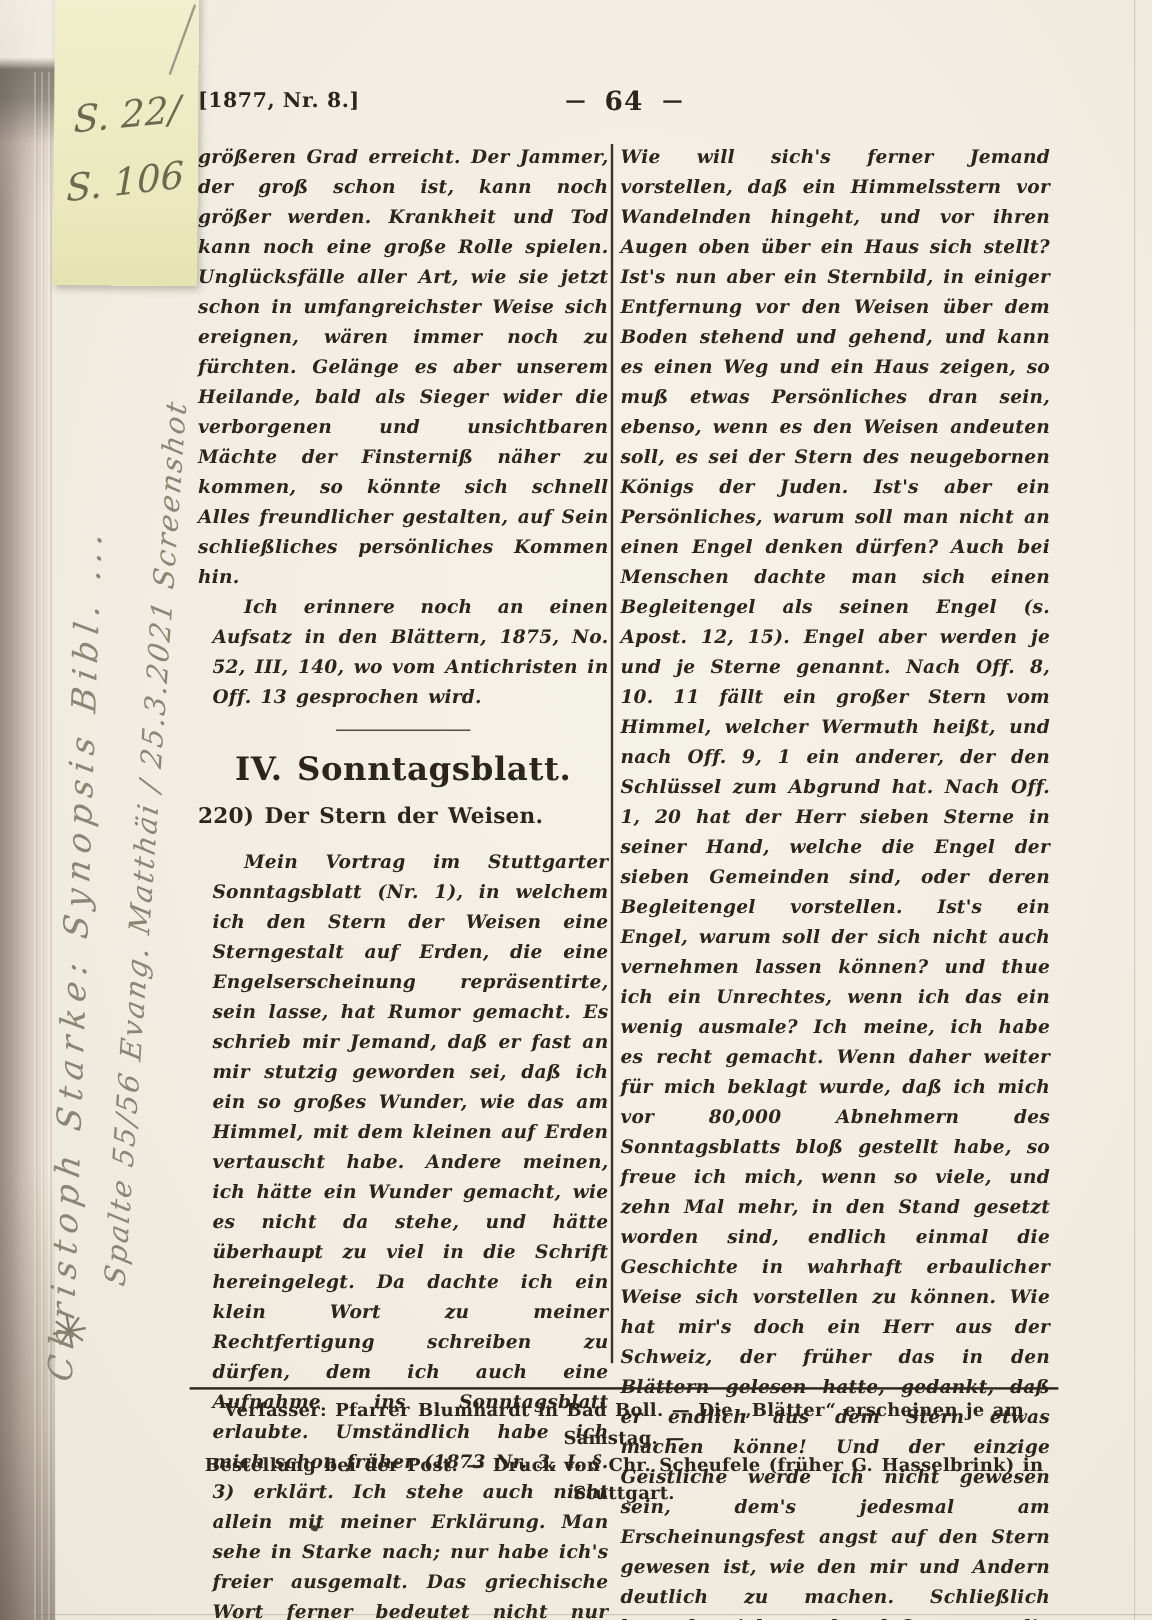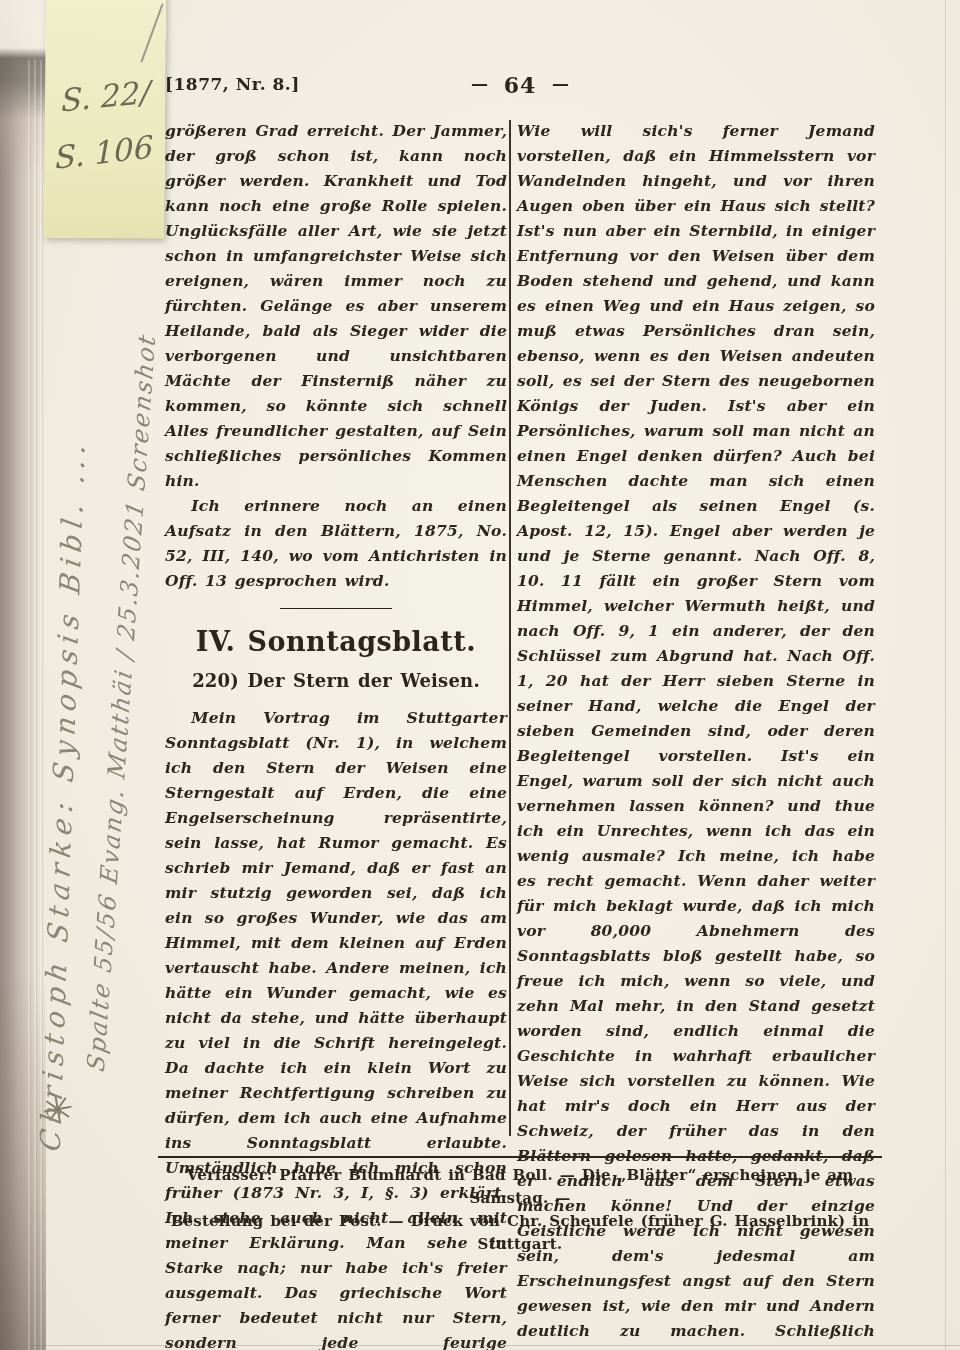--- a/index.html
+++ b/index.html
@@ -63,28 +63,28 @@
   .header-row{position:absolute;left:165px;top:72px;width:710px;height:30px;}
   .issue{position:absolute;left:0;top:2px;font-size:17px;font-weight:bold;letter-spacing:.5px;text-align:right;}
   .pagenum-group{position:absolute;left:0;right:0;top:0;text-align:center;font-weight:bold;}
   .pagenum-group .dash{font-size:17px;vertical-align:3px;padding:0 10px;}
   .pagenum-group .num{font-size:22px;letter-spacing:1px;}
 
   .col{position:absolute;top:118px;text-align:justify;
        font-size:15.5px;font-weight:bold;line-height:25px;
        letter-spacing:.2px;word-spacing:2px;}
   .col p{margin:0;font-style:italic;}
-  .col p.indent{text-indent:1.7em;}
+  .col p.indent{text-indent:1.7em;margin-left:12px;}
   .col-left{left:165px;width:342px;}
   .col-right{left:517px;width:358px;}
   .column-divider{position:absolute;left:509px;top:120px;width:1.5px;height:1016px;background:#3a332a;}
 
   .rule-small{width:112px;border:0;border-top:1.7px solid #2b251c;margin:15px auto 0 auto;}
   .section-heading{font-size:27px;font-weight:bold;text-align:center;margin:20px 0 0 0;letter-spacing:.5px;}
-  .article-heading{font-size:18px;font-weight:bold;text-align:center;margin:14px 0 12px 0;}
+  .article-heading{font-size:18px;font-weight:bold;text-align:left;margin:14px 0 12px 0;}
 
   .footer{position:absolute;left:158px;top:1156px;width:724px;}
   .footer-rule{border:0;border-top:2px solid #2b251c;margin:0 0 6px 0;}
   .footer-line{font-size:15px;font-weight:bold;line-height:23px;text-align:center;
                letter-spacing:.2px;word-spacing:1.5px;margin:0;}
 
   
   .ink-speck{position:absolute;left:259px;top:1271px;width:6px;height:5px;border-radius:50%;
              background:#4a4034;transform:rotate(20deg);}
   .page-edge-right{position:absolute;right:14px;top:0;width:1.5px;height:1350px;

